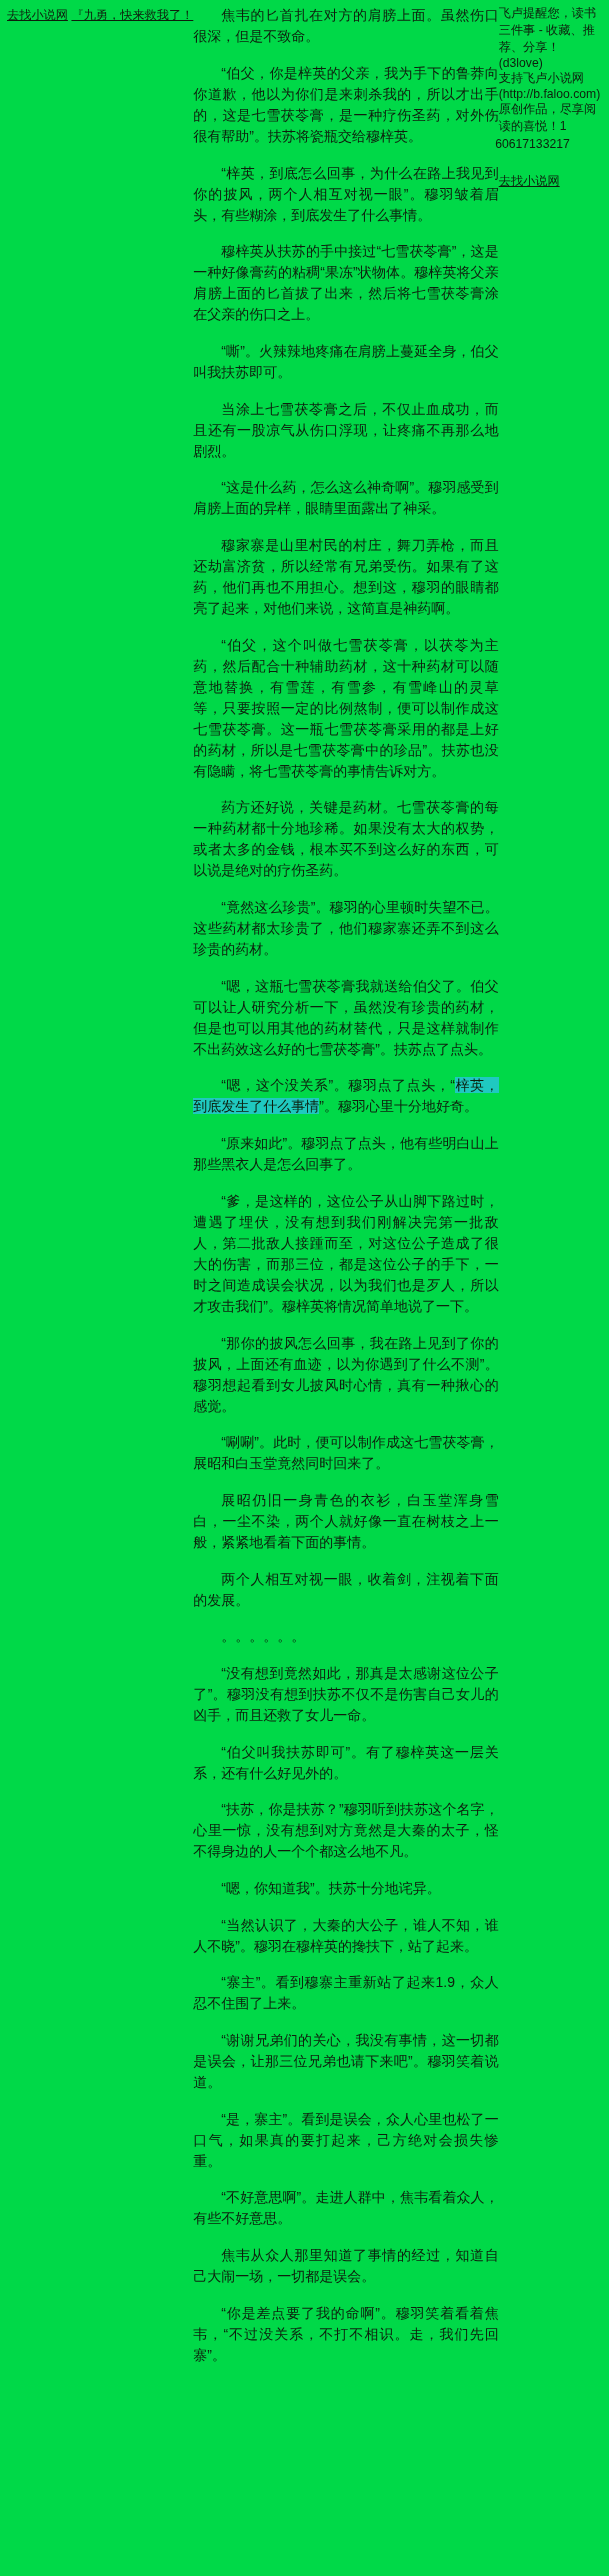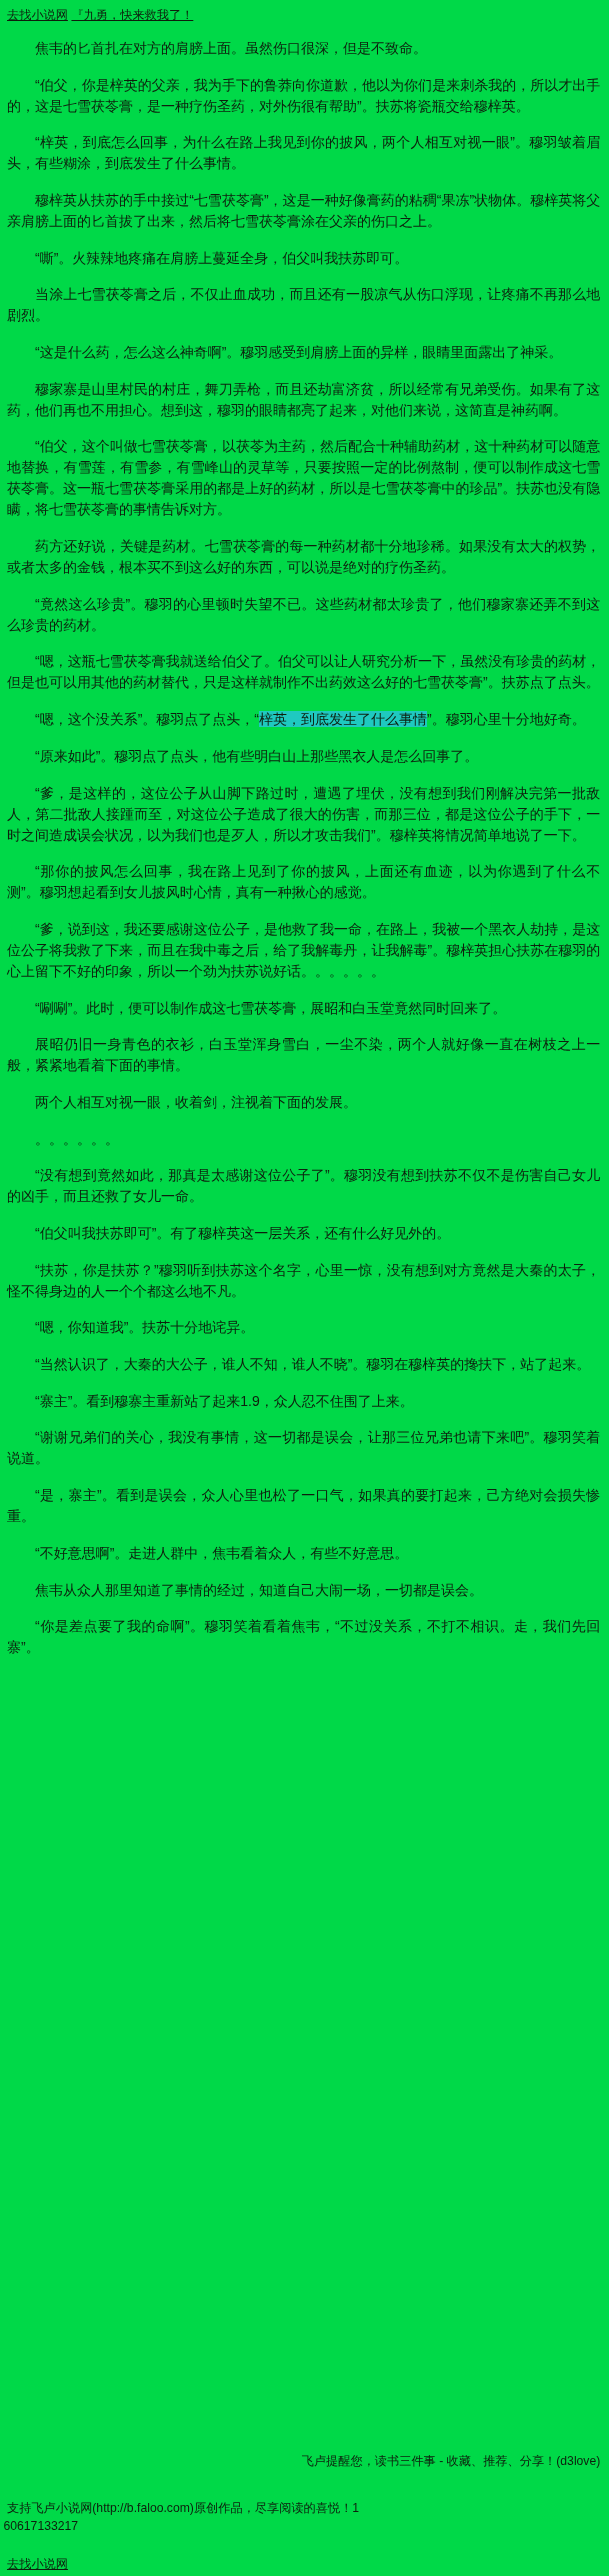--- a/index.html
+++ b/index.html
@@ -14,21 +14,21 @@
     background:var(--bg);
     color:var(--fg);
     font-family:"Liberation Sans","DejaVu Sans",sans-serif;
   }
   .page{
     box-sizing:border-box;
     width:609px;
     min-height:2576px;
     padding:5.2px 8.7px 3.5px 7px;
     display:flex;
-    flex-direction:column;
+    flex-direction:row;
   }
   .header{
     font-size:12.2px;
     margin:1.7px 0 14px 0;
     white-space:nowrap;
   }
   .header .site-link,
   .header .chapter-title{
     text-decoration:underline;
     color:var(--fg);
@@ -45,21 +45,21 @@
     word-break:break-all;
   }
   .para .highlight{
     background:var(--hl);
   }
   .spacer{flex:1 1 auto;}
   .footer{
     font-size:12.2px;
   }
   .footer p{margin:0;}
-  .footer .reminder{margin-bottom:30px;text-align:right;}
+  .footer .reminder{}
   .footer .support{margin-bottom:1.7px;}
   .footer .code{margin-bottom:22.6px;margin-left:-3.5px;}
   .footer .site-bottom{
     text-decoration:underline;
     color:var(--fg);
     cursor:pointer;
   }
 </style>
 </head>
 <body>
@@ -80,21 +80,20 @@
       <p class="para"><span>“这是什么药，怎么这么神奇啊”。穆羽感受到肩膀上面的异样，眼睛里面露出了神采。</span></p>
       <p class="para"><span>穆家寨是山里村民的村庄，舞刀弄枪，而且还劫富济贫，所以经常有兄弟受伤。如果有了这药，他们再也不用担心。想到这，穆羽的眼睛都亮了起来，对他们来说，这简直是神药啊。</span></p>
       <p class="para"><span>“伯父，这个叫做七雪茯苓膏，以茯苓为主药，然后配合十种辅助药材，这十种药材可以随意地替换，有雪莲，有雪参，有雪峰山的灵草等，只要按照一定的比例熬制，便可以制作成这七雪茯苓膏。这一瓶七雪茯苓膏采用的都是上好的药材，所以是七雪茯苓膏中的珍品”。扶苏也没有隐瞒，将七雪茯苓膏的事情告诉对方。</span></p>
       <p class="para"><span>药方还好说，关键是药材。七雪茯苓膏的每一种药材都十分地珍稀。如果没有太大的权势，或者太多的金钱，根本买不到这么好的东西，可以说是绝对的疗伤圣药。</span></p>
       <p class="para"><span>“竟然这么珍贵”。穆羽的心里顿时失望不已。这些药材都太珍贵了，他们穆家寨还弄不到这么珍贵的药材。</span></p>
       <p class="para"><span>“嗯，这瓶七雪茯苓膏我就送给伯父了。伯父可以让人研究分析一下，虽然没有珍贵的药材，但是也可以用其他的药材替代，只是这样就制作不出药效这么好的七雪茯苓膏”。扶苏点了点头。</span></p>
       <p class="para"><span>“嗯，这个没关系”。穆羽点了点头，“</span><span class="highlight">梓英，到底发生了什么事情</span><span>”。穆羽心里十分地好奇。</span></p>
       <p class="para"><span>“原来如此”。穆羽点了点头，他有些明白山上那些黑衣人是怎么回事了。</span></p>
       <p class="para"><span>“爹，是这样的，这位公子从山脚下路过时，遭遇了埋伏，没有想到我们刚解决完第一批敌人，第二批敌人接踵而至，对这位公子造成了很大的伤害，而那三位，都是这位公子的手下，一时之间造成误会状况，以为我们也是歹人，所以才攻击我们”。穆梓英将情况简单地说了一下。</span></p>
       <p class="para"><span>“那你的披风怎么回事，我在路上见到了你的披风，上面还有血迹，以为你遇到了什么不测”。穆羽想起看到女儿披风时心情，真有一种揪心的感觉。</span></p>
-      <p class="para"><span>“爹，说到这，我还要感谢这位公子，是他救了我一命，在路上，我被一个黑衣人劫持，是这位公子将我救了下来，而且在我中毒之后，给了我解毒丹，让我解毒”。穆梓英担心扶苏在穆羽的心上留下不好的印象，所以一个劲为扶苏说好话。。。。。。</span></p>
       <p class="para"><span>“唰唰”。此时，便可以制作成这七雪茯苓膏，展昭和白玉堂竟然同时回来了。</span></p>
       <p class="para"><span>展昭仍旧一身青色的衣衫，白玉堂浑身雪白，一尘不染，两个人就好像一直在树枝之上一般，紧紧地看着下面的事情。</span></p>
       <p class="para"><span>两个人相互对视一眼，收着剑，注视着下面的发展。</span></p>
       <p class="para"><span>。。。。。。</span></p>
       <p class="para"><span>“没有想到竟然如此，那真是太感谢这位公子了”。穆羽没有想到扶苏不仅不是伤害自己女儿的凶手，而且还救了女儿一命。</span></p>
       <p class="para"><span>“伯父叫我扶苏即可”。有了穆梓英这一层关系，还有什么好见外的。</span></p>
       <p class="para"><span>“扶苏，你是扶苏？”穆羽听到扶苏这个名字，心里一惊，没有想到对方竟然是大秦的太子，怪不得身边的人一个个都这么地不凡。</span></p>
       <p class="para"><span>“嗯，你知道我”。扶苏十分地诧异。</span></p>
       <p class="para"><span>“当然认识了，大秦的大公子，谁人不知，谁人不晓”。穆羽在穆梓英的搀扶下，站了起来。</span></p>
       <p class="para"><span>“寨主”。看到穆寨主重新站了起来1.9，众人忍不住围了上来。</span></p>

